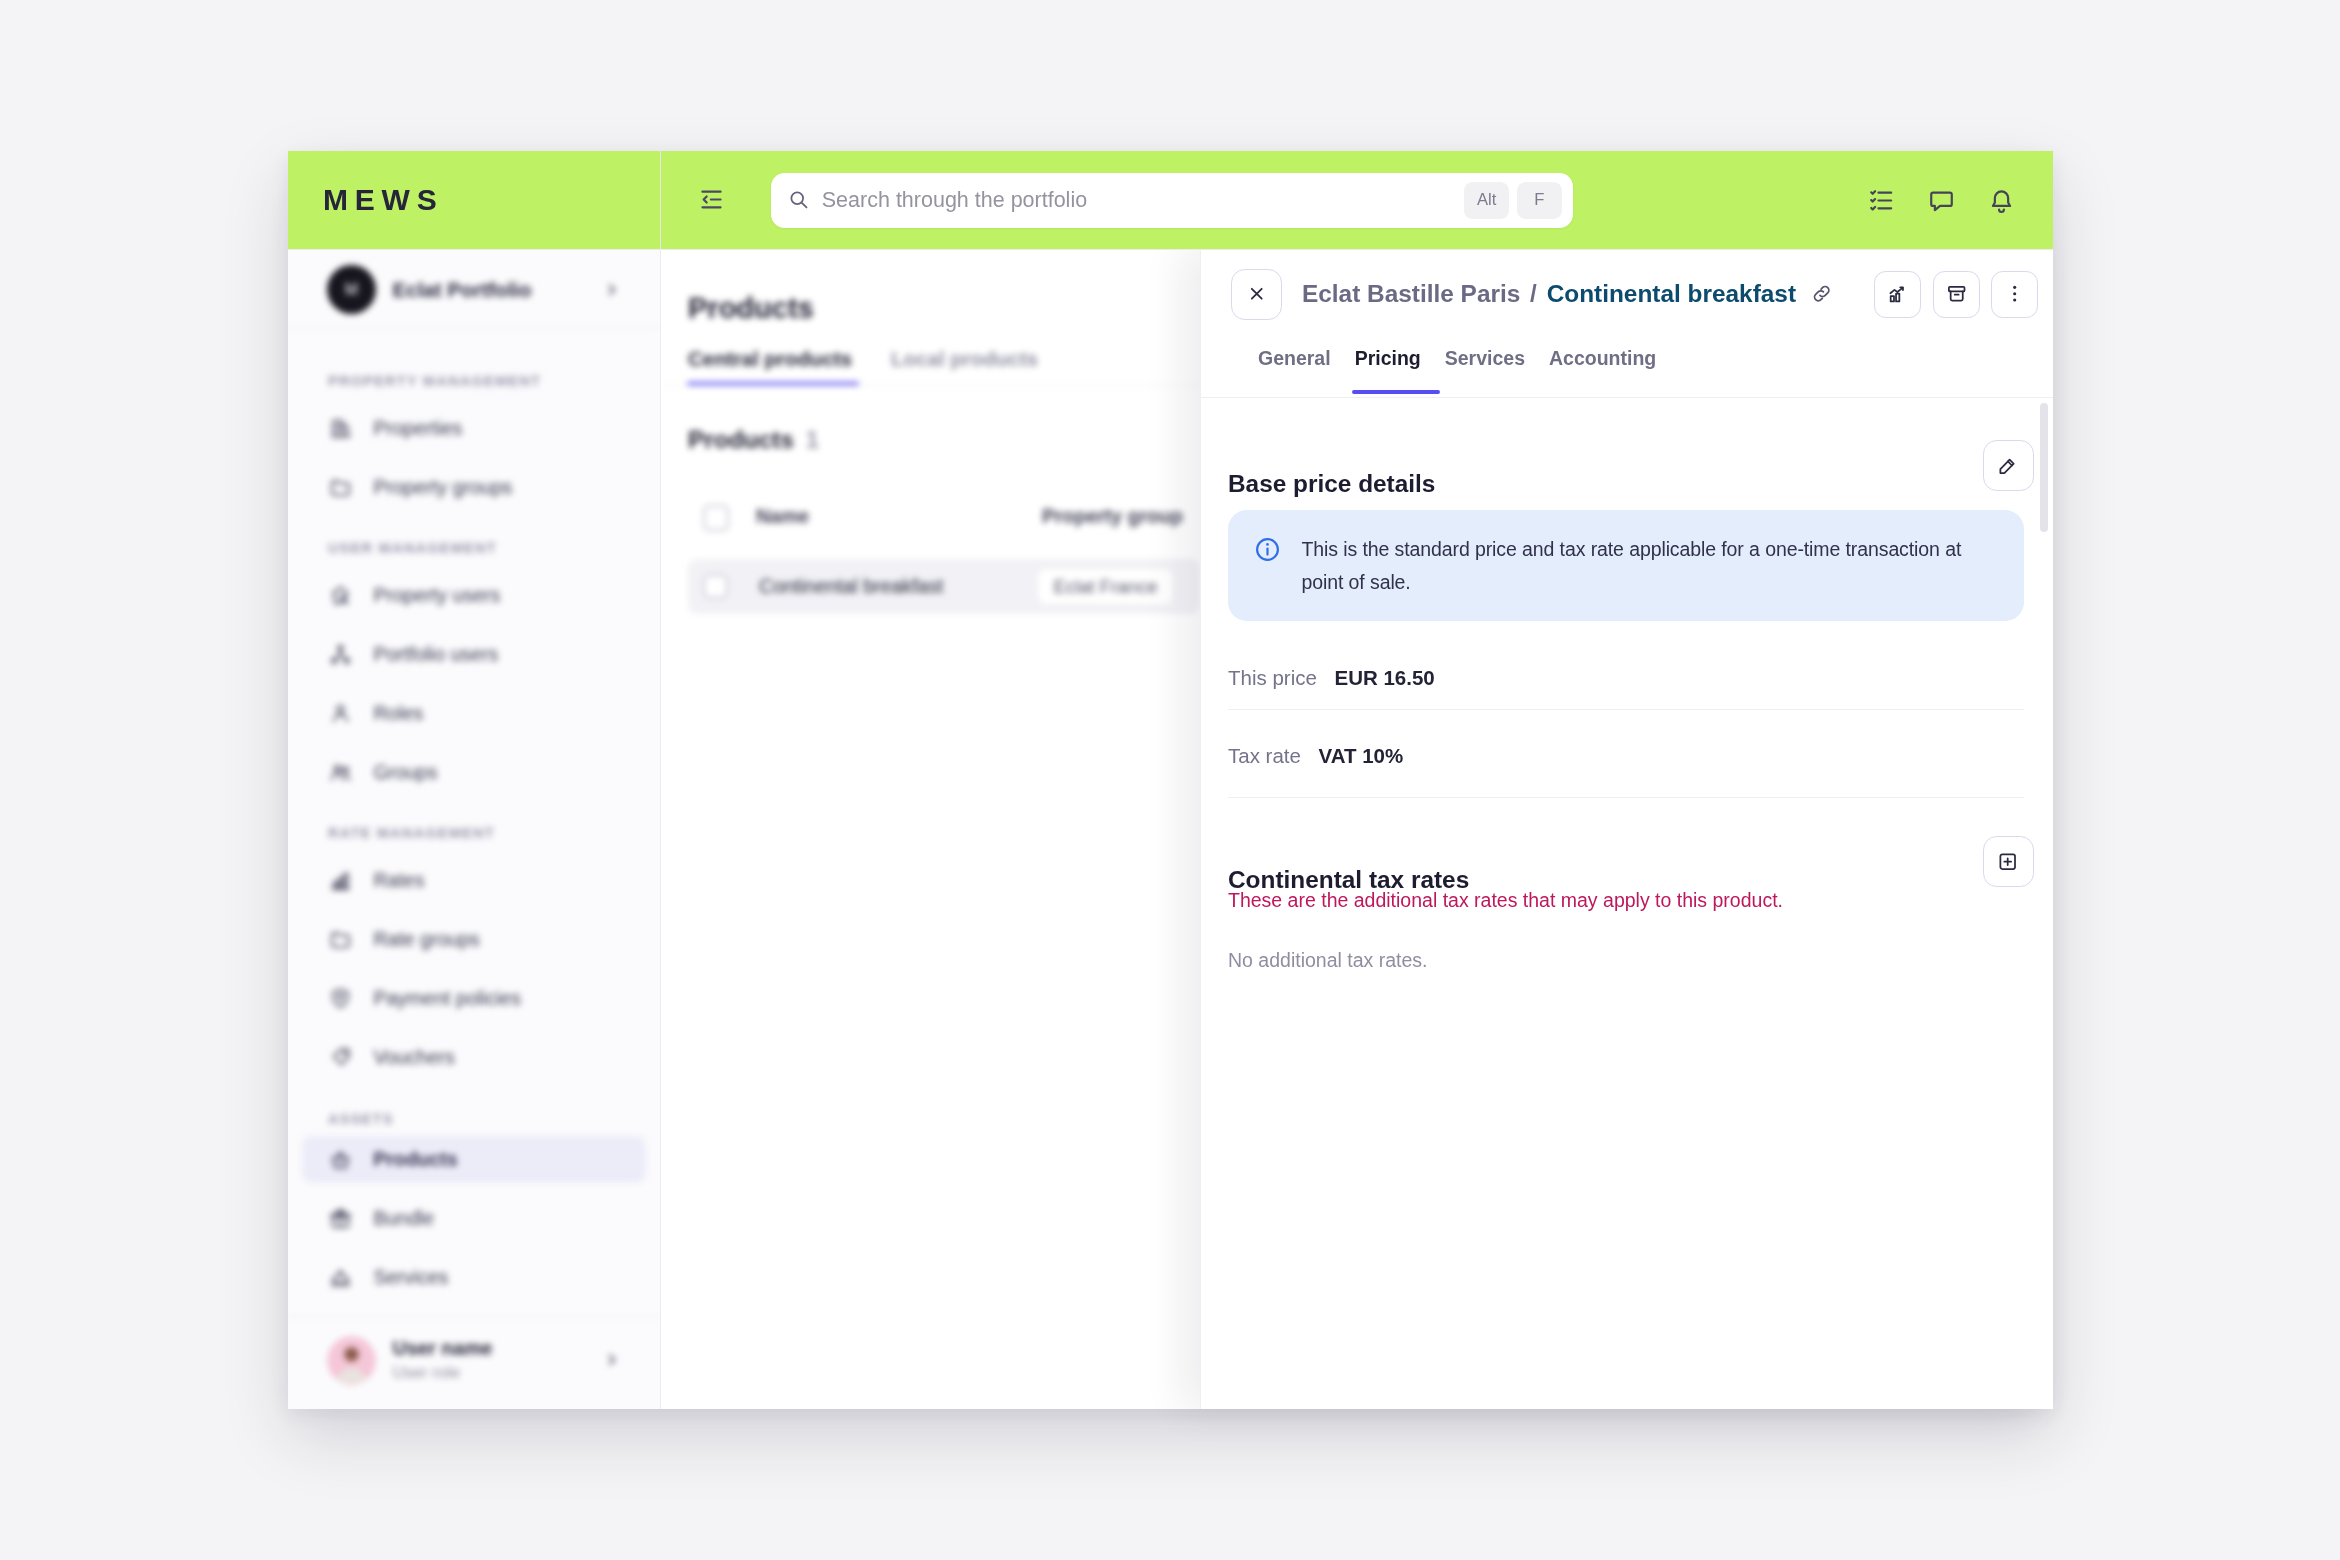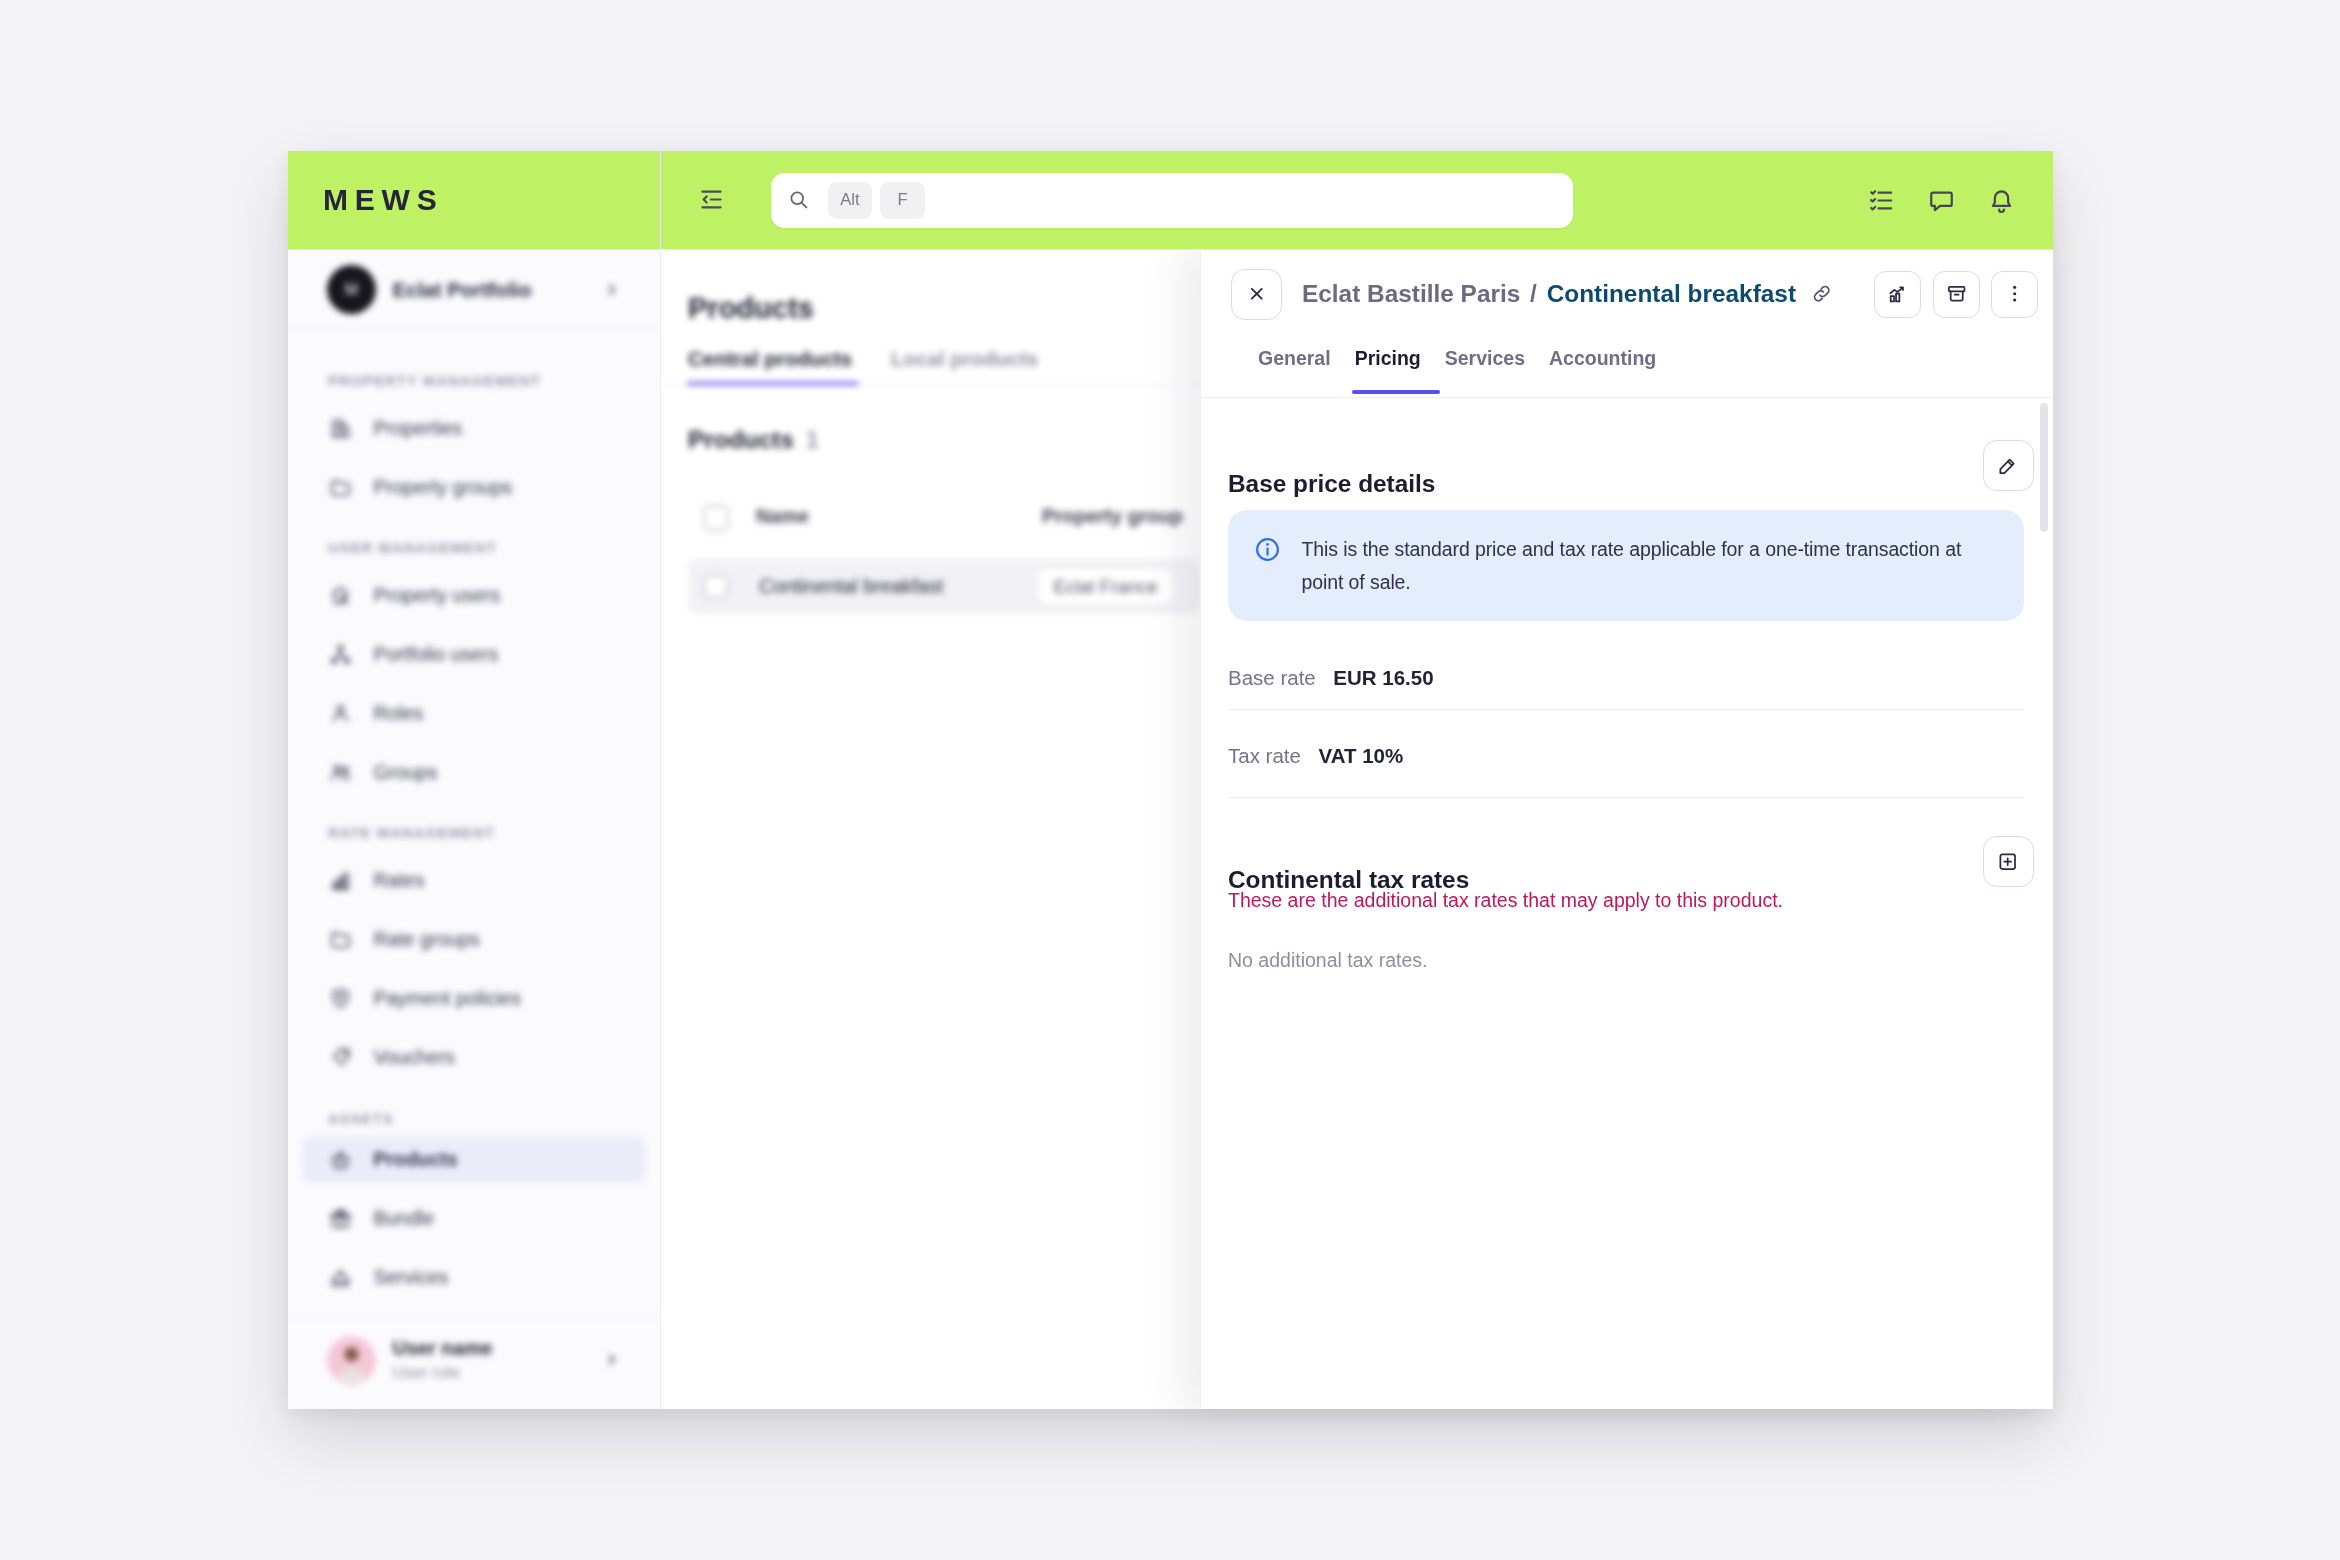--- a/index.html
+++ b/index.html
@@ -123,20 +123,21 @@
         </svg>
       </span>
     </button>
     <div class="searchbar">
       <span class="sicon i24">
         <svg width="23.4" height="23.4" viewBox="0 0 24 24" fill="none" stroke="currentColor" stroke-width="1.8" stroke-linecap="round">
           <circle cx="10.5" cy="10.5" r="6"></circle>
             <path d="M15.2 15.2L20 20"></path>
         </svg>
       </span>
+      <input type="text" value="" placeholder="Search through the portfolio" style="">
       <span class="kbd">Alt</span>
       <span class="kbd">F</span>
     </div>
     <div class="topbar-actions">
       <button class="iconbtn">
         <span class="i24">
           <svg width="29" height="29" viewBox="0 0 24 24" fill="none" stroke="currentColor" stroke-width="1.8" stroke-linecap="round" stroke-linejoin="round">
             <path d="M9.5 5.5H20M9.5 12H20M9.5 18.5H20"></path>
             <path d="M3.5 5.2l1.2 1.2 2-2.1M3.5 11.7l1.2 1.2 2-2.1M3.5 18.2l1.2 1.2 2-2.1"></path>
           </svg>
@@ -435,21 +436,21 @@
         <svg width="29" height="29" viewBox="0 0 24 24" fill="none" stroke="currentColor" stroke-width="1.8" stroke-linecap="round">
           <circle cx="12" cy="12" r="8.6"></circle>
             <path d="M12 11.2v5"></path>
             <circle cx="12" cy="7.8" r="1.1" fill="currentColor" stroke="none"></circle>
         </svg>
       </span>
       <span class="info-text">This is the standard price and tax rate applicable for a one-time transaction at point of sale.</span>
     </div>
 
     <div class="fieldrow f-base">
-      <span class="f-label">Base rate</span>
+      <span class="f-label">This price</span>
       <span class="f-value">EUR 16.50</span>
     </div>
     <div class="d-divider dv1"></div>
     <div class="fieldrow f-tax">
       <span class="f-label">Tax rate</span>
       <span class="f-value">VAT 10%</span>
     </div>
     <div class="d-divider dv2"></div>
 
     <h2 class="sec-title t-tax">Continental tax rates</h2>

